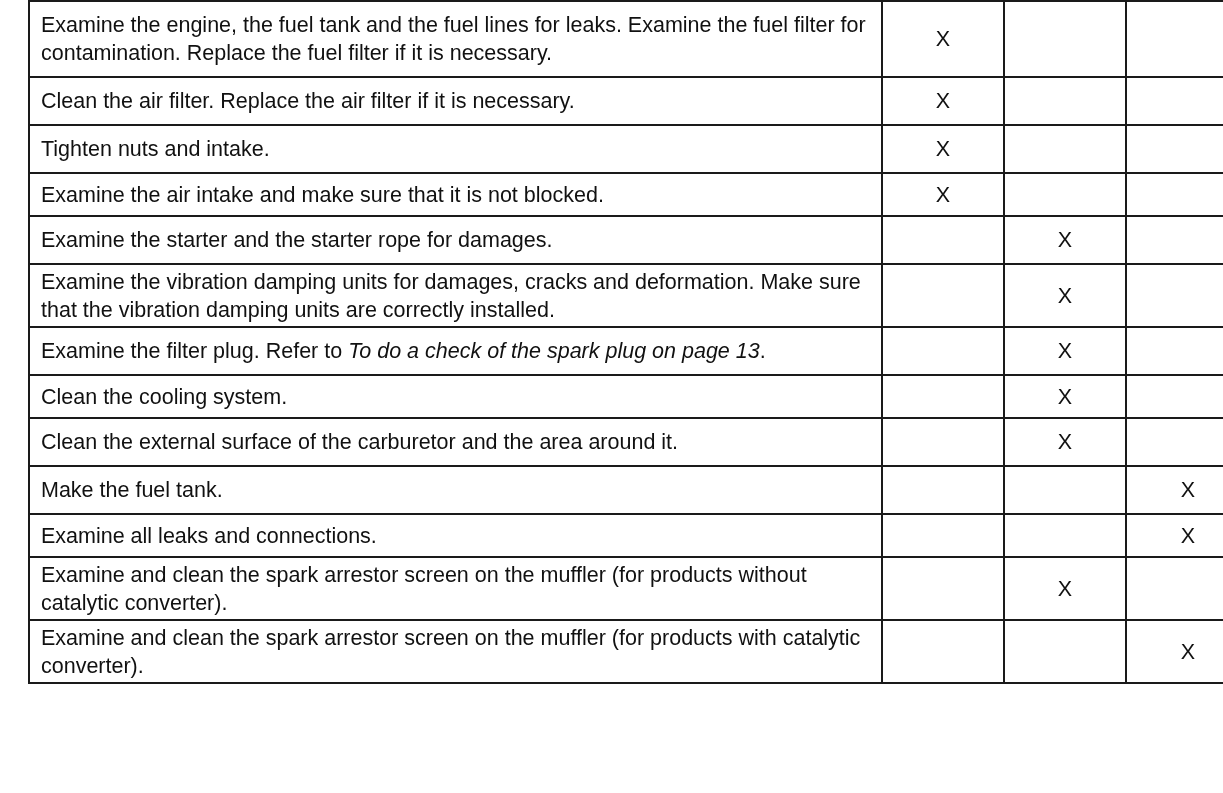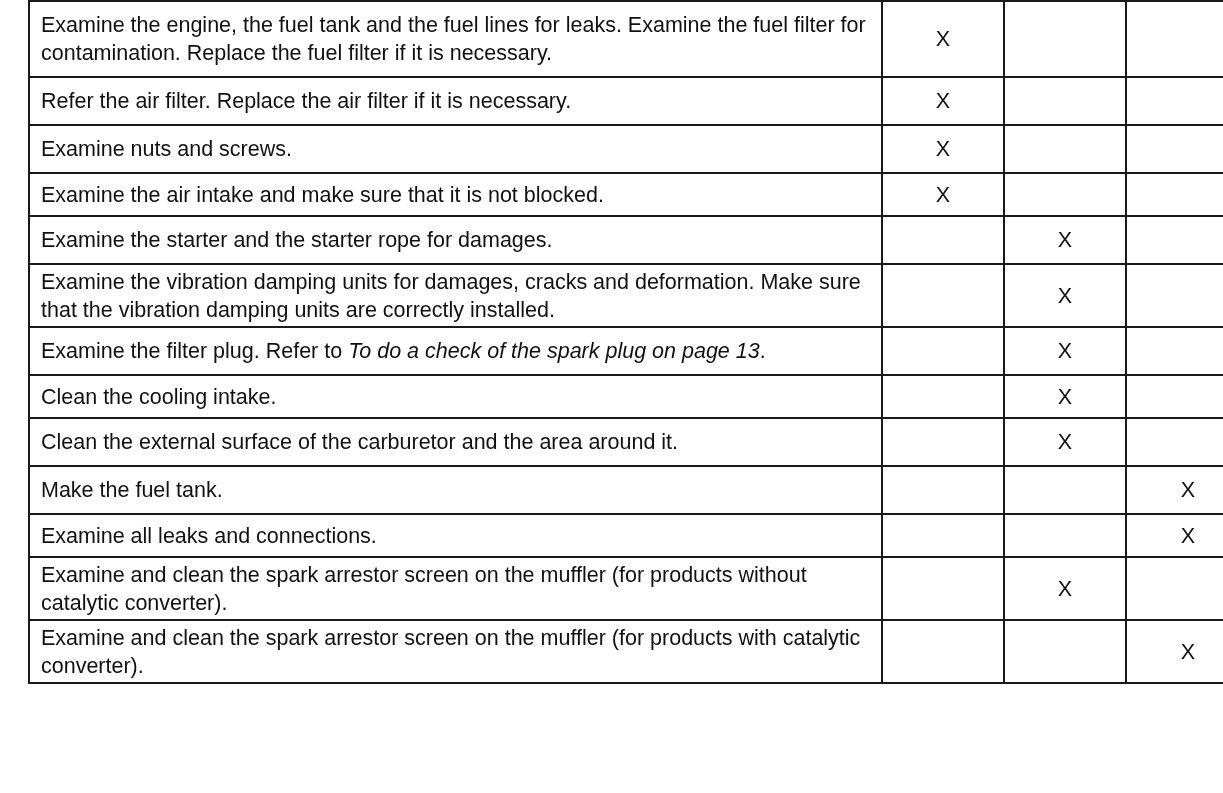--- a/index.html
+++ b/index.html
@@ -59,27 +59,27 @@
       <col class="c-c">
   </colgroup>
   <tbody>
     <tr class="h1">
       <td class="task">Examine the engine, the fuel tank and the fuel lines for leaks. Examine the fuel filter for contamination. Replace the fuel filter if it is necessary.</td>
       <td class="mark">X</td>
       <td class="mark"></td>
       <td class="mark"></td>
     </tr>
     <tr class="h2">
-      <td class="task">Refer the air filter. Replace the air filter if it is necessary.</td>
+      <td class="task">Clean the air filter. Replace the air filter if it is necessary.</td>
       <td class="mark">X</td>
       <td class="mark"></td>
       <td class="mark"></td>
     </tr>
     <tr class="h2">
-      <td class="task">Examine nuts and screws.</td>
+      <td class="task">Tighten nuts and intake.</td>
       <td class="mark">X</td>
       <td class="mark"></td>
       <td class="mark"></td>
     </tr>
     <tr class="h2b">
       <td class="task">Examine the air intake and make sure that it is not blocked.</td>
       <td class="mark">X</td>
       <td class="mark"></td>
       <td class="mark"></td>
     </tr>
@@ -95,21 +95,21 @@
       <td class="mark">X</td>
       <td class="mark"></td>
     </tr>
     <tr class="h2">
       <td class="task"><span>Examine the filter plug. Refer to </span><em class="ref">To do a check of the spark plug on page 13</em><span>.</span></td>
       <td class="mark"></td>
       <td class="mark">X</td>
       <td class="mark"></td>
     </tr>
     <tr class="h2b">
-      <td class="task">Clean the cooling intake.</td>
+      <td class="task">Clean the cooling system.</td>
       <td class="mark"></td>
       <td class="mark">X</td>
       <td class="mark"></td>
     </tr>
     <tr class="h2">
       <td class="task">Clean the external surface of the carburetor and the area around it.</td>
       <td class="mark"></td>
       <td class="mark">X</td>
       <td class="mark"></td>
     </tr>

